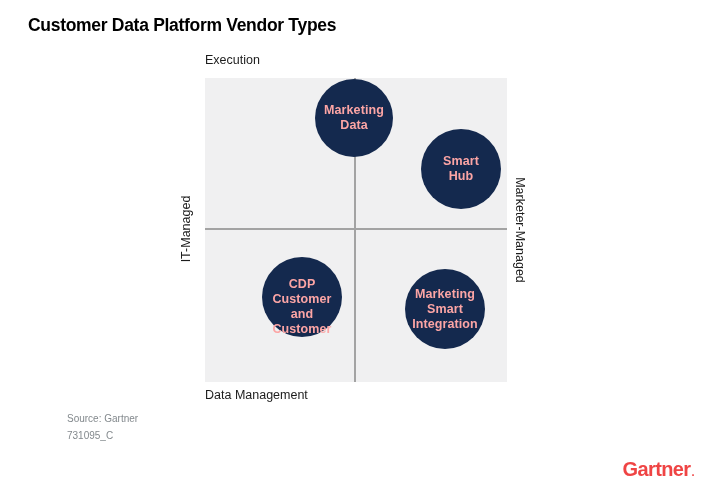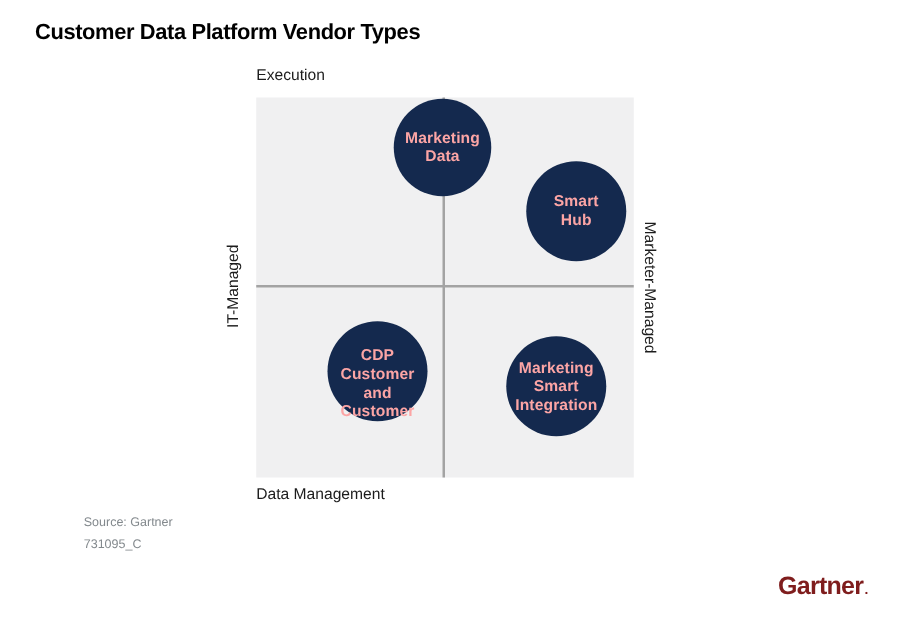--- a/index.html
+++ b/index.html
@@ -88,21 +88,21 @@
     line-height: 17px;
     margin-left: 39px;
   }
 
   .logo {
     position: absolute;
     right: 26px; bottom: 17px;
     font-size: 20px;
     font-weight: 800;
     letter-spacing: -0.6px;
-    color: #7f1d1d;
+    color: #ef4444;
     white-space: nowrap;
   }
   .logo .mark {
     font-size: 11px;
     font-weight: 800;
     margin-left: 1px;
   }
 </style>
 </head>
 <body>

